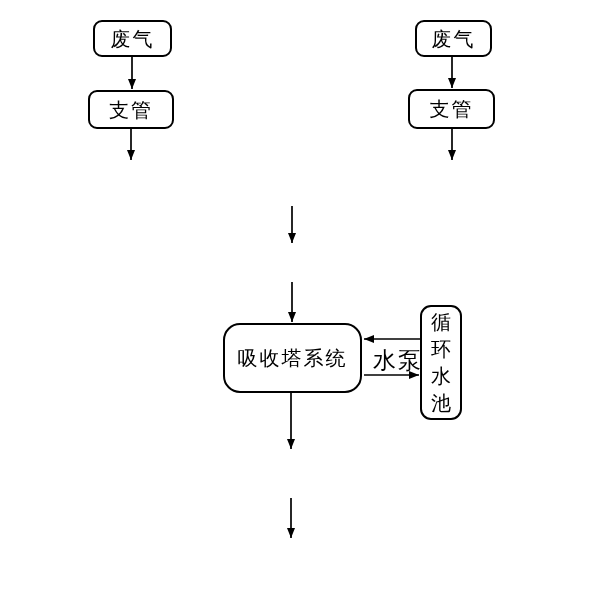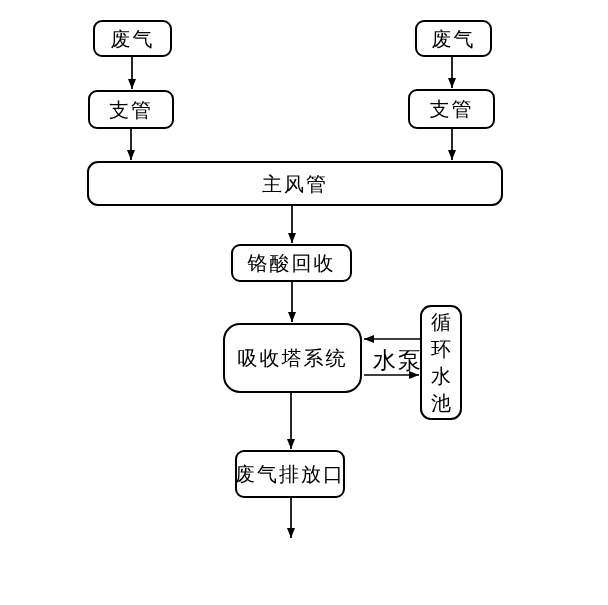--- a/index.html
+++ b/index.html
@@ -93,26 +93,23 @@
   </svg>
 
   <div class="node node-exhaust-left">废气</div>
 
   <div class="node node-exhaust-right">废气</div>
 
   <div class="node node-branch-left">支管</div>
 
   <div class="node node-branch-right">支管</div>
 
-  <div class="node node-main-duct">主风管</div>
 
-  <div class="node node-chromic">铬酸回收</div>
 
   <div class="node node-absorption">吸收塔系统</div>
 
   <div class="node node-pool">循环水池</div>
 
-  <div class="node node-outlet">废气排放口</div>
 
 
   <div class="edge-label">水泵</div>
 
 </div>
 
 </body></html>

